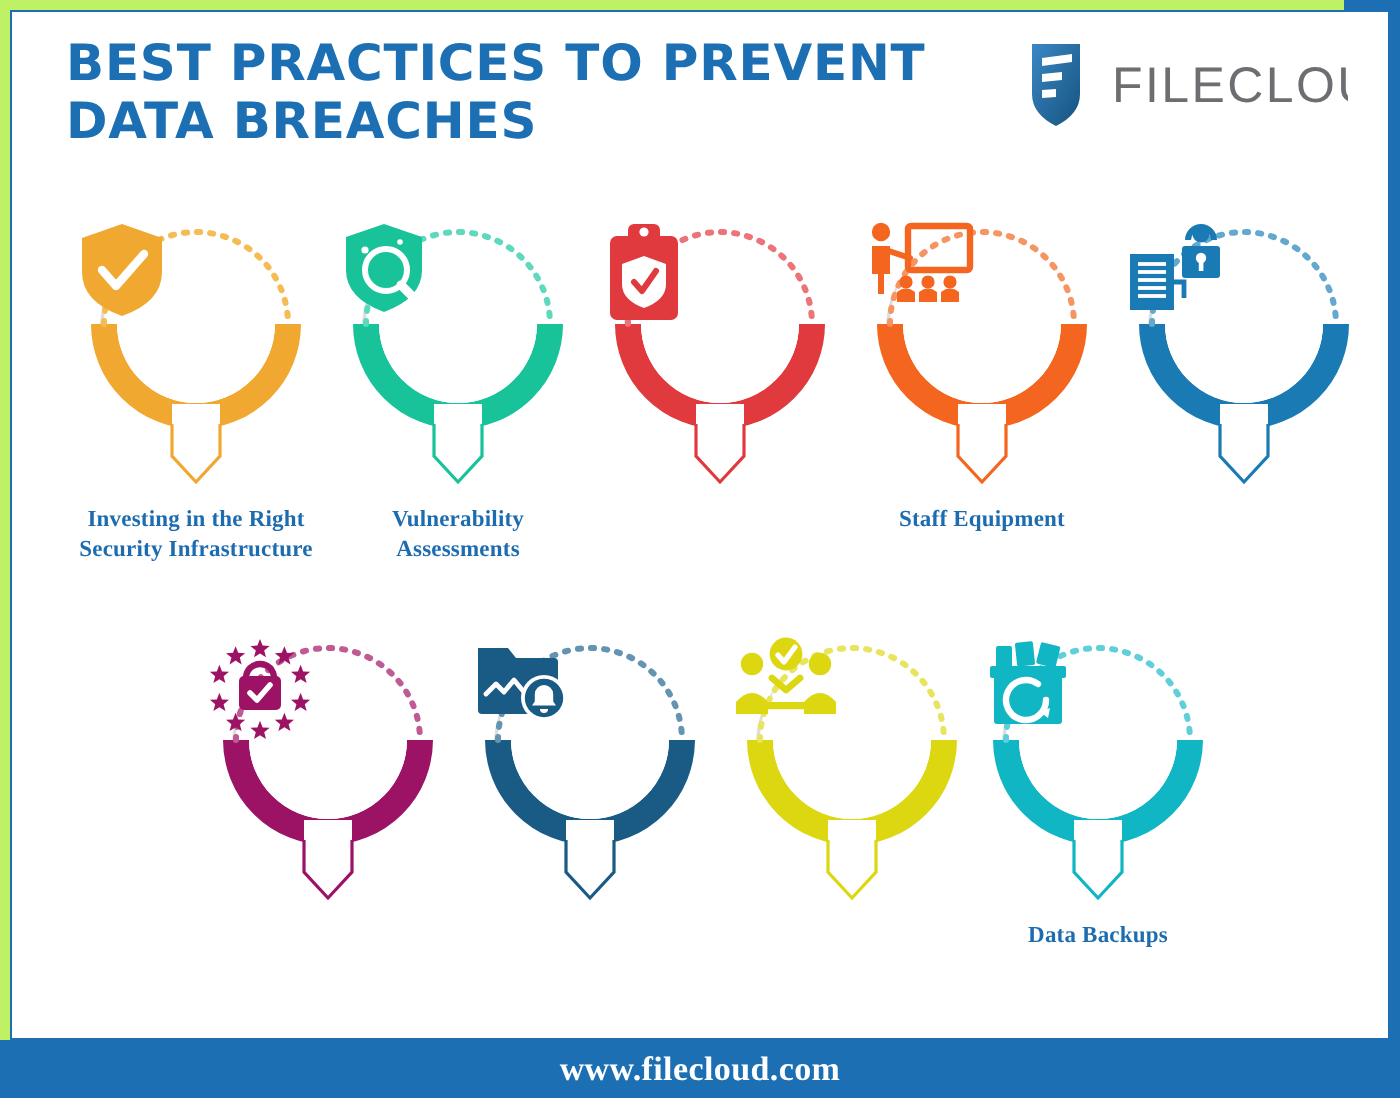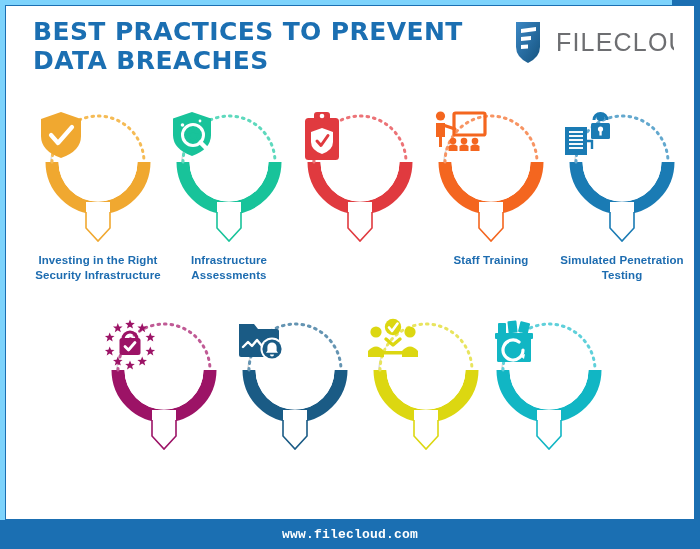--- a/index.html
+++ b/index.html
@@ -4,21 +4,21 @@
 <title>Best Practices To Prevent Data Breaches</title>
 <style>
   html,body{margin:0;padding:0;}
   body{
     width:700px;height:549px;overflow:hidden;
     background:#1b6fb2;
     font-family:"Liberation Sans","DejaVu Sans",sans-serif;
   }
   #poster{
     position:relative;width:672px;height:549px;box-sizing:border-box;
-    background:#7dd3fc;
+    background:#bef264;
   }
   
   .card{
     position:absolute;left:5px;top:5px;width:690px;height:515px;
     background:#ffffff;box-sizing:border-box;
     border:1px solid #1b6fb2;
   }
   
   .header{
     position:absolute;left:0;top:0;width:690px;height:90px;
@@ -50,31 +50,31 @@
   .badge .glyph{
     position:absolute;left:0;top:0;width:120px;height:104px;
     display:flex;align-items:center;justify-content:center;
     pointer-events:none;
   }
   .label{
     margin-top:3px;
     color:#1d6cb0;
     font-size:11.5px;line-height:14.5px;font-weight:bold;
     letter-spacing:.1px;
-    font-family:Liberation Sans, sans-serif;
+    font-family:Liberation Serif, serif;
   }
   
   .footer{
     position:absolute;left:0;bottom:0;width:700px;height:29px;
     background:#1b6fb2;color:#ffffff;
     display:flex;align-items:center;justify-content:center;
   }
   .footer .url{
-    font-size:13px;font-weight:bold;letter-spacing:.2px;
-    font-family:Liberation Mono, monospace;
+    font-size:17px;font-weight:bold;letter-spacing:.2px;
+    font-family:Liberation Serif, serif;
   }
 </style>
 </head>
 <body>
 
 <div id="poster">
   <div class="card">
 
     <div class="header">
       <div class="title">BEST PRACTICES TO PREVENT DATA BREACHES</div>
@@ -142,21 +142,21 @@
               <circle cx="31" cy="11" r="1.4" fill="#ffffff"></circle>
               <circle cx="24" cy="25" r="10.5" fill="none" stroke="#ffffff" stroke-width="3"></circle>
               <line x1="31.5" y1="32.5" x2="40" y2="41" stroke="#ffffff" stroke-width="4.5" stroke-linecap="round"></line>
               <g fill="#18c39a">
                 <path d="M24 18.5 L26 23 L31 23.5 L27.2 26.4 L28.6 31 L24 28.3 L19.4 31 L20.8 26.4 L17 23.5 L22 23 Z"></path>
                 <circle cx="24" cy="25" r="2.6"></circle>
               </g>
             </svg>
           </div>
         </div>
-        <div class="label">Infrastructure Assessments</div>
+        <div class="label">Vulnerability Assessments</div>
       </div>
 
       <div class="item" style="left:289px;">
         <div class="badge">
           <svg width="120" height="140" viewBox="0 0 120 140">
             <g opacity="0.13">
                 <ellipse cx="58" cy="54" rx="46" ry="46" fill="#000"></ellipse>
               </g>
             <circle cx="60" cy="52" r="46" fill="#ffffff"></circle>
             <path d="M 14 52 A 46 46 0 0 0 106 52" fill="none" stroke="#e03a3f" stroke-width="13"></path>
@@ -200,21 +200,21 @@
                 <circle cx="22" cy="31" r="3.3"></circle>
                   <path d="M17.5 36 q4.5-3.4 9 0 v5 h-9 z"></path>
                 <circle cx="33" cy="31" r="3.3"></circle>
                   <path d="M28.5 36 q4.5-3.4 9 0 v5 h-9 z"></path>
                 <circle cx="44" cy="31" r="3.3"></circle>
                   <path d="M39.5 36 q4.5-3.4 9 0 v5 h-9 z"></path>
               </g>
             </svg>
           </div>
         </div>
-        <div class="label">Staff Training</div>
+        <div class="label">Staff Equipment</div>
       </div>
 
       <div class="item" style="left:551px;">
         <div class="badge">
           <svg width="120" height="140" viewBox="0 0 120 140">
             <g opacity="0.13">
                 <ellipse cx="58" cy="54" rx="46" ry="46" fill="#000"></ellipse>
               </g>
             <circle cx="60" cy="52" r="46" fill="#ffffff"></circle>
             <path d="M 14 52 A 46 46 0 0 0 106 52" fill="none" stroke="#1a7bb4" stroke-width="13"></path>
@@ -235,21 +235,20 @@
               </g>
               <path d="M30 39 v-8 h-5" fill="none" stroke="#1a7bb4" stroke-width="2.4"></path>
               <path d="M32 10 a6.5 6.5 0 0 1 13 0" fill="none" stroke="#1a7bb4" stroke-width="3"></path>
               <circle cx="38.5" cy="7" r="4.3" fill="#1a7bb4"></circle>
               <rect x="29" y="13" width="19" height="16" rx="1.5" fill="#1a7bb4"></rect>
               <circle cx="38.5" cy="19" r="2.6" fill="#ffffff"></circle>
               <rect x="37.4" y="20" width="2.3" height="5.5" fill="#ffffff"></rect>
             </svg>
           </div>
         </div>
-        <div class="label">Simulated Penetration Testing</div>
       </div>
     </div>
 
     <div class="row row2">
 
       <div class="item" style="left:93px;">
         <div class="badge">
           <svg width="120" height="140" viewBox="0 0 120 140">
             <g opacity="0.13">
                 <ellipse cx="58" cy="54" rx="46" ry="46" fill="#000"></ellipse>
@@ -360,20 +359,21 @@
                 <rect x="19" y="3" width="9" height="12" rx="1" transform="rotate(-6 23 9)"></rect>
                 <rect x="30" y="4" width="10" height="11" rx="1" transform="rotate(14 35 10)"></rect>
               </g>
               <rect x="6" y="15" width="38" height="6" rx="1" fill="#11b6c4"></rect>
               <rect x="8" y="20" width="34" height="24" rx="1.5" fill="#11b6c4"></rect>
               <path d="M34 32 a10 10 0 1 1 -4-8" fill="none" stroke="#ffffff" stroke-width="3.2" stroke-linecap="round"></path>
               <path d="M31 38 l5 -2 l-1 5 z" fill="#ffffff"></path>
             </svg>
           </div>
         </div>
+        <div class="label">Data Backups</div>
       </div>
     </div>
 
   </div>
 
   <div class="footer">
     <span class="url">www.filecloud.com</span>
   </div>
 </div>
 

